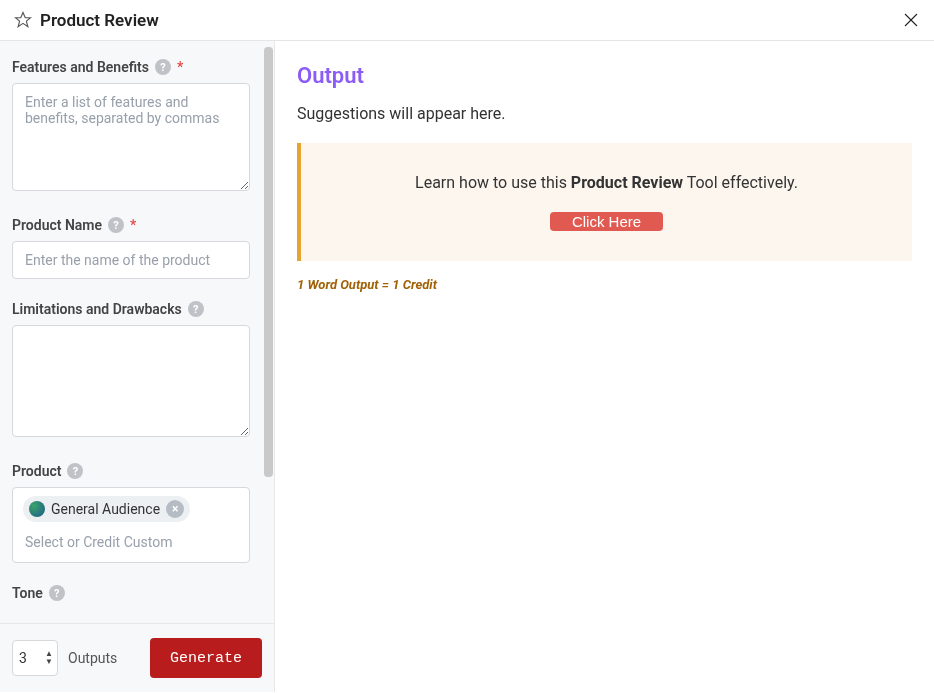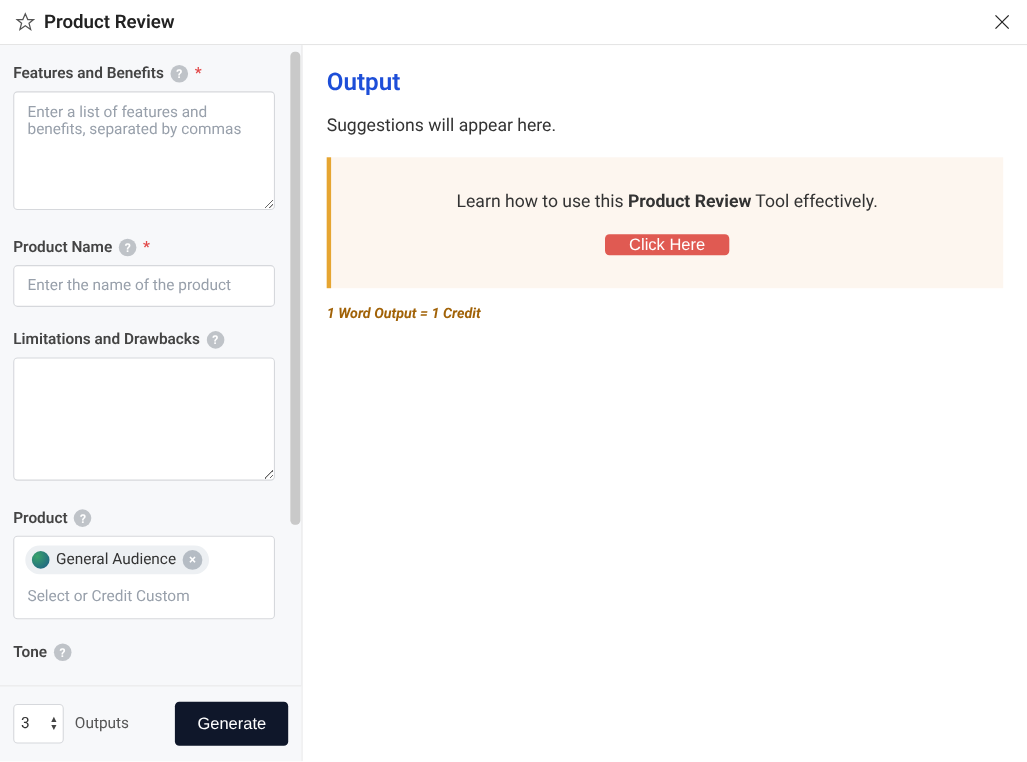--- a/index.html
+++ b/index.html
@@ -123,26 +123,26 @@
     .stepper {
       position: absolute; right: 4px; top: 0; bottom: 0;
       display: flex; flex-direction: column; justify-content: center;
       gap: 0px;
     }
     .stepper span {
       font-size: 8px; color: #444; line-height: 8px; cursor: pointer;
     }
     .outputs-label { font-size: 14px; color: #555; }
     .generate-btn {
-      background: #0f172a; color: #fff; border: none;
+      background: #b91c1c; color: #fff; border: none;
       height: 40px; padding: 0 20px; border-radius: 4px;
-      font-size: 15px; cursor: pointer;
+      font-size: 15px; cursor: pointer; font-family: Liberation Mono, monospace;
     }
     .right-panel { flex: 1; padding: 22px 22px 0 22px; }
-    .out-title { font-size: 22px; font-weight: 600; color: #1d4ed8; margin-bottom: 16px; }
+    .out-title { font-size: 22px; font-weight: 600; color: #8b5cf6; margin-bottom: 16px; }
     .out-sub { font-size: 16px; color: #333; margin-bottom: 20px; }
     .tip-box {
       background: #fdf6ef;
       border-left: 4px solid #e6a531;
       padding: 30px 20px;
       text-align: center;
       margin-bottom: 16px;
     }
     .tip-text { font-size: 16px; color: #333; margin-bottom: 20px; text-align: center; }
     .tip-text .bold { font-weight: 700; }

